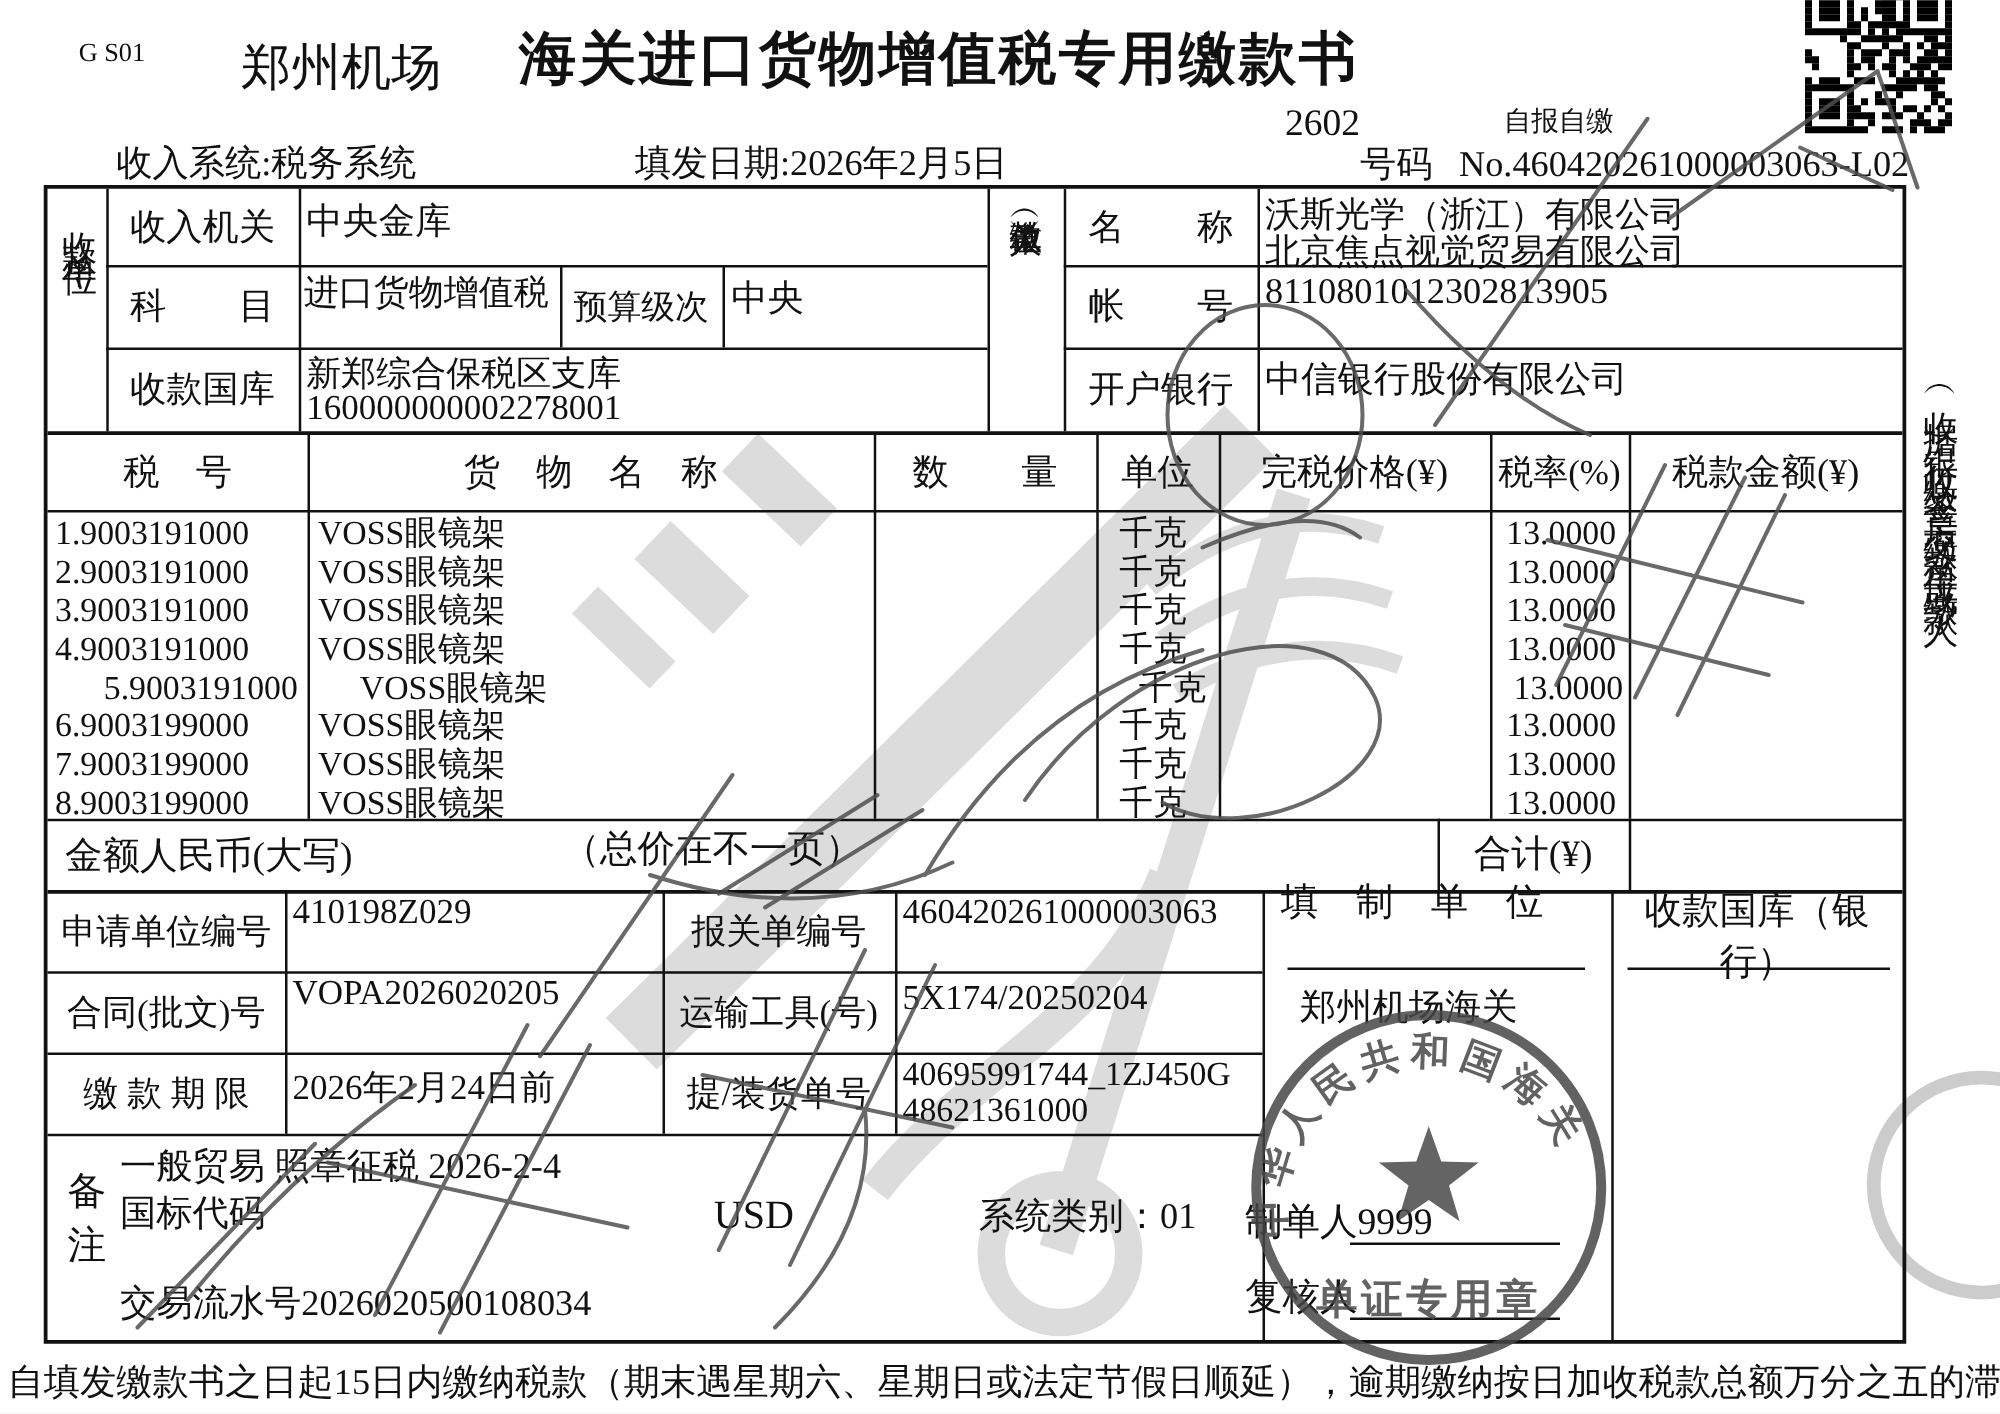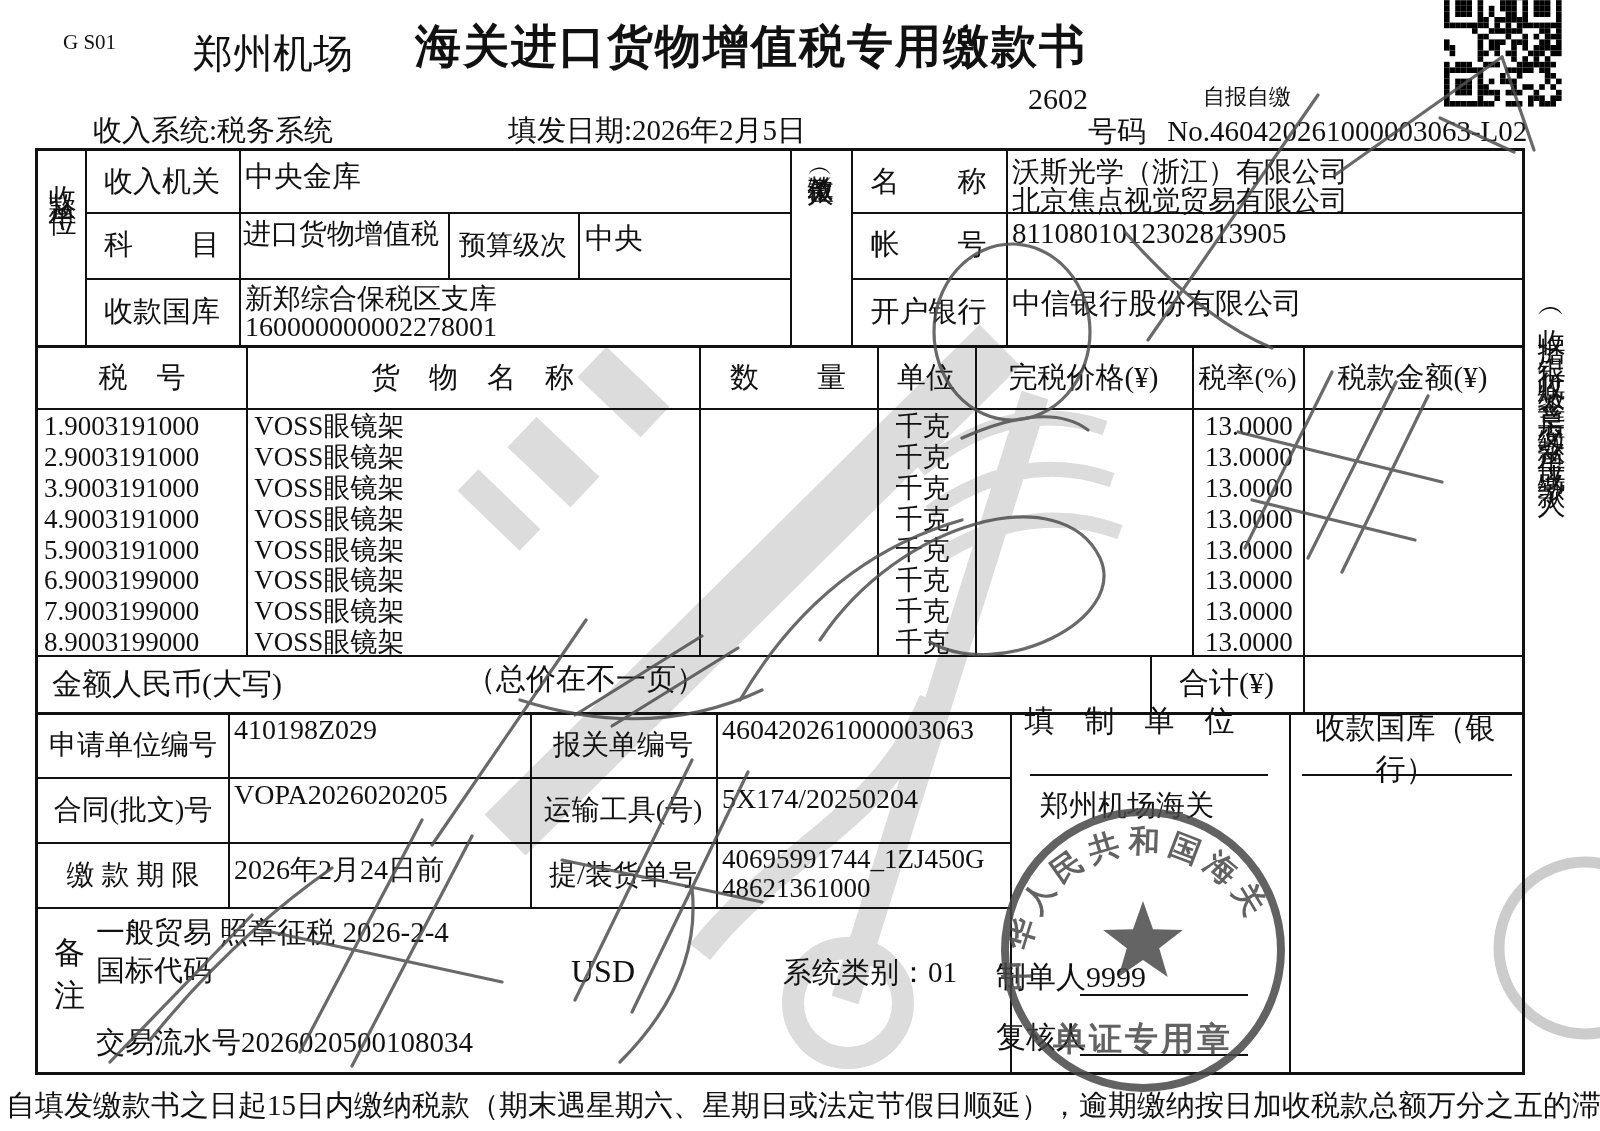--- a/index.html
+++ b/index.html
@@ -371,21 +371,21 @@
         <div class="grow">
           <div class="gcell ga-l" style="width: 208px;">4.9003191000</div>
           <div class="gcell ga-l" style="width: 453px;">VOSS眼镜架</div>
           <div class="gcell ga-c" style="width: 178px;"></div>
           <div class="gcell ga-c" style="width: 98px;">千克</div>
           <div class="gcell ga-c" style="width: 217px;"></div>
           <div class="gcell ga-r" style="width: 111px;">13.0000</div>
           <div class="gcell ga-c" style="width: 219px;"></div>
         </div>
         <div class="grow">
-          <div class="gcell ga-l" style="width: 208px;">5.9003191000</div>
+          <div class="gcell ga-l" style="width: 208px; margin-left: 39px;">5.9003191000</div>
           <div class="gcell ga-l" style="width: 453px;">VOSS眼镜架</div>
           <div class="gcell ga-c" style="width: 178px;"></div>
           <div class="gcell ga-c" style="width: 98px;">千克</div>
           <div class="gcell ga-c" style="width: 217px;"></div>
           <div class="gcell ga-r" style="width: 111px;">13.0000</div>
           <div class="gcell ga-c" style="width: 219px;"></div>
         </div>
         <div class="grow">
           <div class="gcell ga-l" style="width: 208px;">6.9003199000</div>
           <div class="gcell ga-l" style="width: 453px;">VOSS眼镜架</div>
@@ -409,21 +409,21 @@
           <div class="gcell ga-l" style="width: 453px;">VOSS眼镜架</div>
           <div class="gcell ga-c" style="width: 178px;"></div>
           <div class="gcell ga-c" style="width: 98px;">千克</div>
           <div class="gcell ga-c" style="width: 217px;"></div>
           <div class="gcell ga-r" style="width: 111px;">13.0000</div>
           <div class="gcell ga-c" style="width: 219px;"></div>
         </div>
       </div>
 
     <div class="t" style="left:14px;top:513px;font-size:30px;">金额人民币(大写)</div>
-    <div class="t" style="left:412px;top:508px;font-size:30px;margin-left:16px;">（总价在不一页）</div>
+    <div class="t" style="left:412px;top:508px;font-size:30px;">（总价在不一页）</div>
     <div class="c" style="left:1112px;top:504px;width:153px;height:57px;font-size:30px;">合计(¥)</div>
     <div class="c" style="left:1265px;top:504px;width:219px;height:57px;font-size:29px;"></div>
 
     <div class="c" style="left:0;top:561px;width:190px;height:65px;font-size:28px;">申请单位编号</div>
     <div class="t" style="left:196px;top:563px;font-size:28px;">410198Z029</div>
     <div class="c" style="left:492px;top:561px;width:186px;height:65px;font-size:28px;">报关单编号</div>
     <div class="t" style="left:684px;top:563px;font-size:28px;">460420261000003063</div>
 
     <div class="c" style="left:0;top:626px;width:190px;height:65px;font-size:28px;">合同(批文)号</div>
     <div class="t" style="left:196px;top:628px;font-size:28px;">VOPA2026020205</div>

